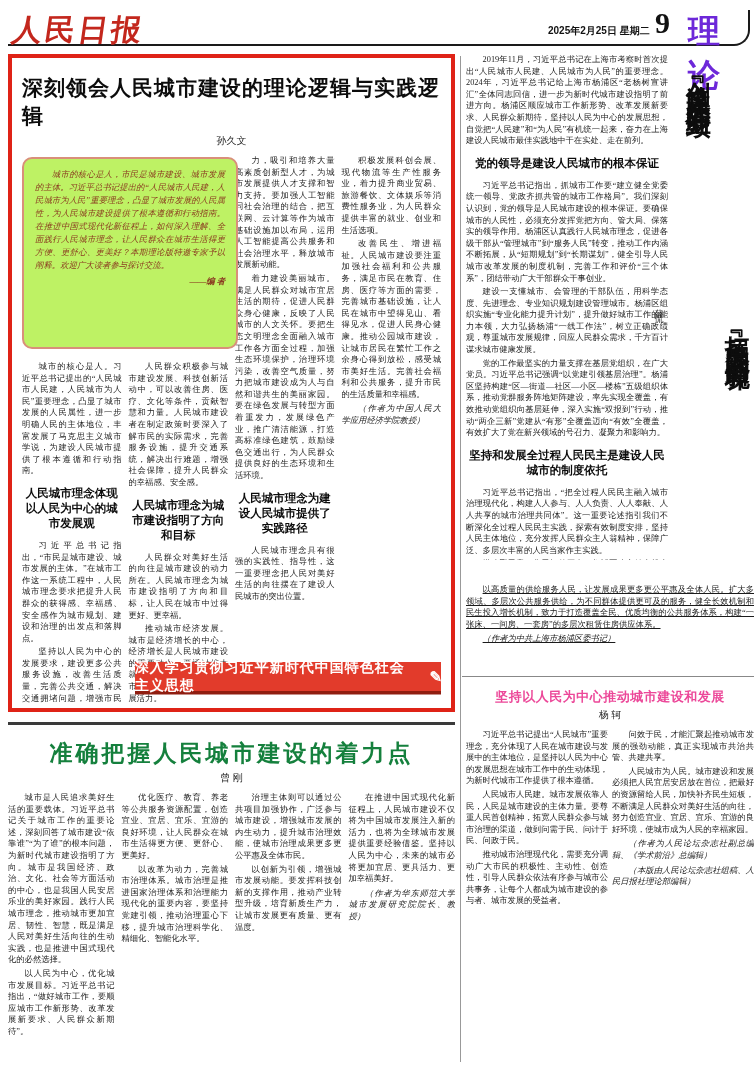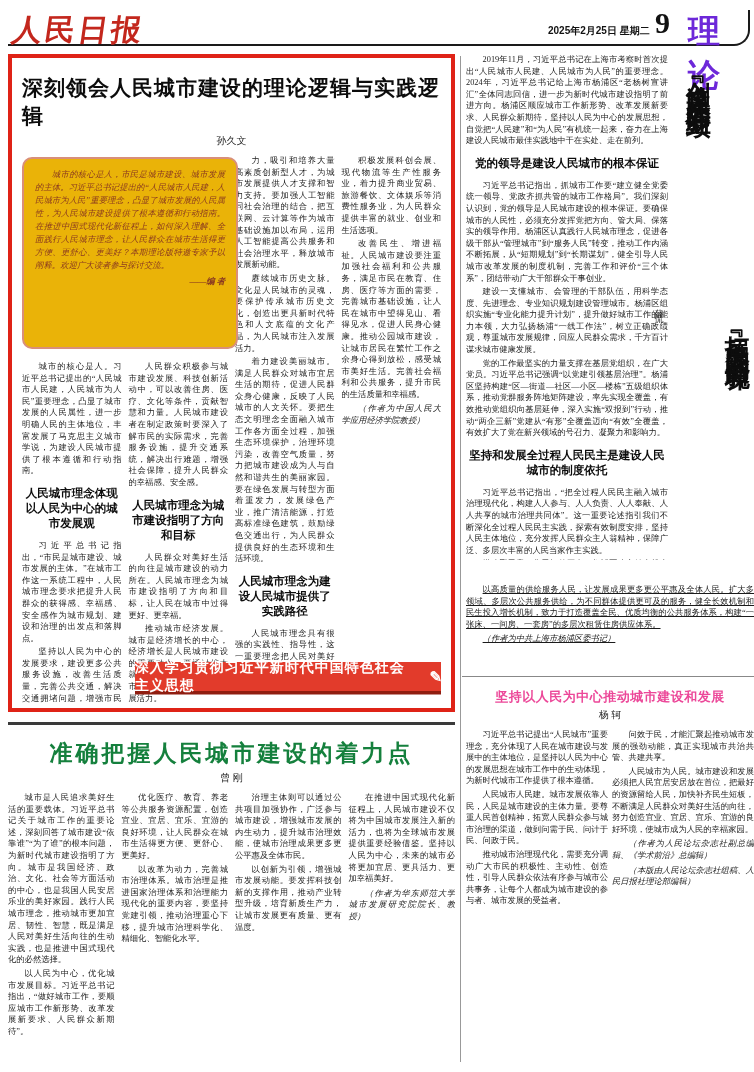--- a/index.html
+++ b/index.html
@@ -25,21 +25,21 @@
   .blk-attr{text-indent:2em;margin-top:3px;font-style:italic;}
   
   .red-box{position:absolute;left:8px;top:54px;width:447px;height:658px;box-sizing:border-box;
            border:4px solid #df2317;background:#fff;padding:4px 10px;}
   .lead-h1{font-size:21px;font-weight:900;text-align:left;margin:12px 0 4px 0;
            letter-spacing:1px;font-family:"Liberation Sans",sans-serif;color:#0c0c0c;}
   .byline{text-align:center;font-size:10px;margin:2px 0 7px 0;color:#222;}
   .ma-body{position:relative;display:flex;gap:7px;height:548px;overflow:hidden;}
   .pad-top{padding-top:206px;}
   .editor-note{position:absolute;left:0;top:2px;width:216px;height:192px;box-sizing:border-box;
-               border:2px solid #d98f7a;border-radius:10px;background:#eab308;padding:9px 11px;
+               border:2px solid #d98f7a;border-radius:10px;background:#bef264;padding:9px 11px;
                color:#8a3a20;font-style:italic;font-size:8.4px;line-height:13px;z-index:2;}
   .editor-note p{margin:0;text-indent:2em;text-align:justify;}
   .note-sign{text-align:right;font-weight:700;margin-top:3px;}
   .banner{position:absolute;left:calc(25% + 8px);right:-2px;bottom:12px;height:29px;
           background:#e23b2b;box-shadow:0 3.5px 0 #8f1d10;color:#fff;display:flex;
           align-items:center;justify-content:center;gap:16px;font-weight:700;font-size:14px;
           letter-spacing:1px;z-index:3;font-family:"Liberation Sans",sans-serif;}
   .pen{font-size:15px;transform:rotate(0deg);}
   
   .h-div-left{position:absolute;left:8px;top:722px;width:447px;border-top:3px solid #3a3a3a;}
@@ -95,21 +95,20 @@
           <div class="blk-p">坚持以人民为中心的发展要求，建设更多公共服务设施，改善生活质量，完善公共交通，解决交通拥堵问题，增强市民的获得感、幸福感、安全感，使城市在幼有所育、学有所教、劳有所得、病有所医、老有所养、住有所居、弱有所扶上不断取得新进展，确保城市发展成果更多更公平惠及全体人民。</div>
         </div>
       <div class="col pad-top">
           <div class="blk-p">人民群众积极参与城市建设发展、科技创新活动中，可以改善住房、医疗、文化等条件，贡献智慧和力量。人民城市建设者在制定政策时要深入了解市民的实际需求，完善服务设施，提升交通系统，解决出行难题，增强社会保障，提升人民群众的幸福感、安全感。</div>
           <div class="blk-h">人民城市理念为城市建设指明了方向和目标</div>
           <div class="blk-p">人民群众对美好生活的向往是城市建设的动力所在。人民城市理念为城市建设指明了方向和目标，让人民在城市中过得更好、更幸福。</div>
           <div class="blk-p">推动城市经济发展。城市是经济增长的中心，经济增长是人民城市建设的重要动力。要通过扩大就业、促进创新，增强城市综合实力，激发城市发展活力。</div>
         </div>
       <div class="col">
           <div class="blk-p">力，吸引和培养大量高素质创新型人才，为城市发展提供人才支撑和智力支持。要加强人工智能同社会治理的结合，把互联网、云计算等作为城市基础设施加以布局，运用人工智能提高公共服务和社会治理水平，释放城市发展新动能。</div>
-          <div class="blk-p">赓续城市历史文脉。文化是人民城市的灵魂，要保护传承城市历史文化，创造出更具新时代特色和人文底蕴的文化产品，为人民城市注入发展活力。</div>
           <div class="blk-p">着力建设美丽城市。满足人民群众对城市宜居生活的期待，促进人民群众身心健康，反映了人民城市的人文关怀。要把生态文明理念全面融入城市工作各方面全过程，加强生态环境保护，治理环境污染，改善空气质量，努力把城市建设成为人与自然和谐共生的美丽家园。要在绿色发展与转型方面着重发力，发展绿色产业，推广清洁能源，打造高标准绿色建筑，鼓励绿色交通出行，为人民群众提供良好的生态环境和生活环境。</div>
           <div class="blk-h">人民城市理念为建设人民城市提供了实践路径</div>
           <div class="blk-p">人民城市理念具有很强的实践性、指导性，这一重要理念把人民对美好生活的向往摆在了建设人民城市的突出位置。</div>
         </div>
       <div class="col">
           <div class="blk-p">积极发展科创会展、现代物流等生产性服务业，着力提升商业贸易、旅游餐饮、文体娱乐等消费性服务业，为人民群众提供丰富的就业、创业和生活选项。</div>
           <div class="blk-p">改善民生、增进福祉。人民城市建设要注重加强社会福利和公共服务，满足市民在教育、住房、医疗等方面的需要，完善城市基础设施，让人民在城市中望得见山、看得见水，促进人民身心健康。推动公园城市建设，让城市居民在繁忙工作之余身心得到放松，感受城市美好生活。完善社会福利和公共服务，提升市民的生活质量和幸福感。</div>
           <div class="blk-attr">（作者为中国人民大学应用经济学院教授）</div>
         </div>
       <div class="banner">

